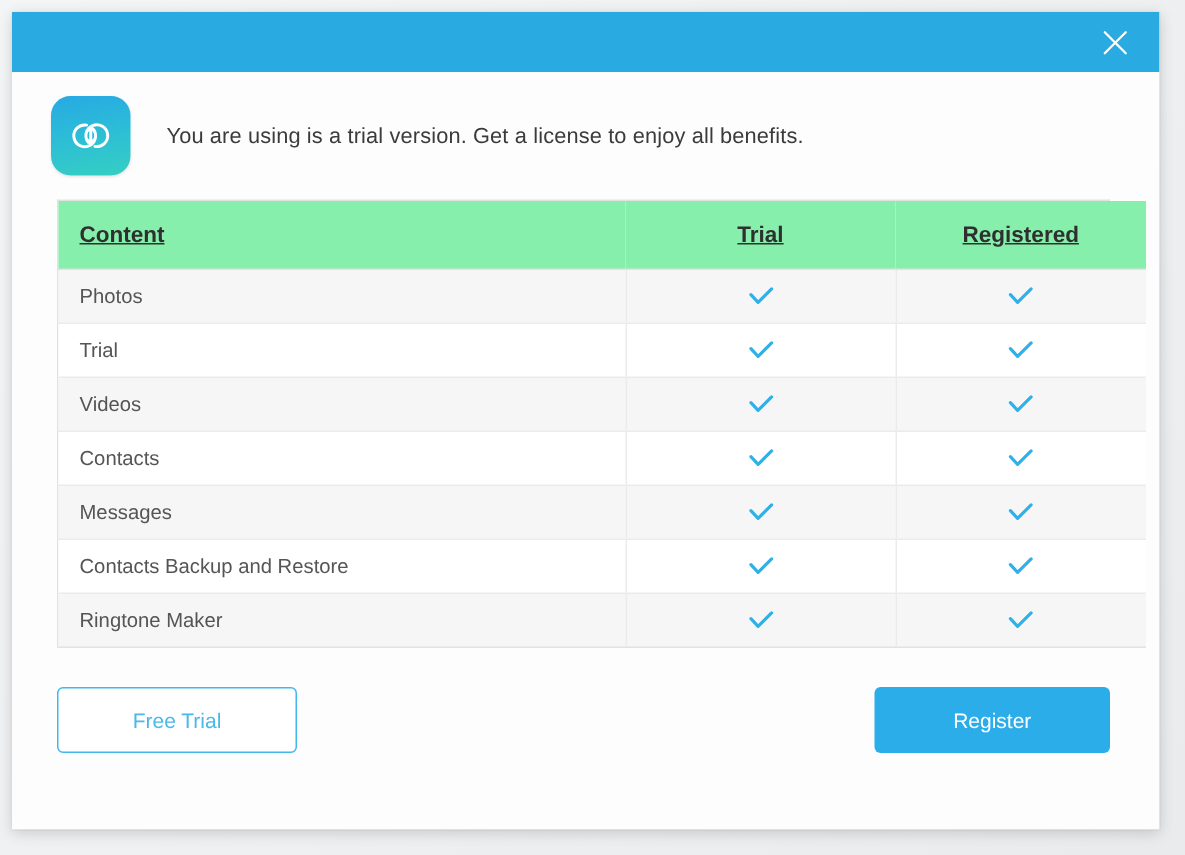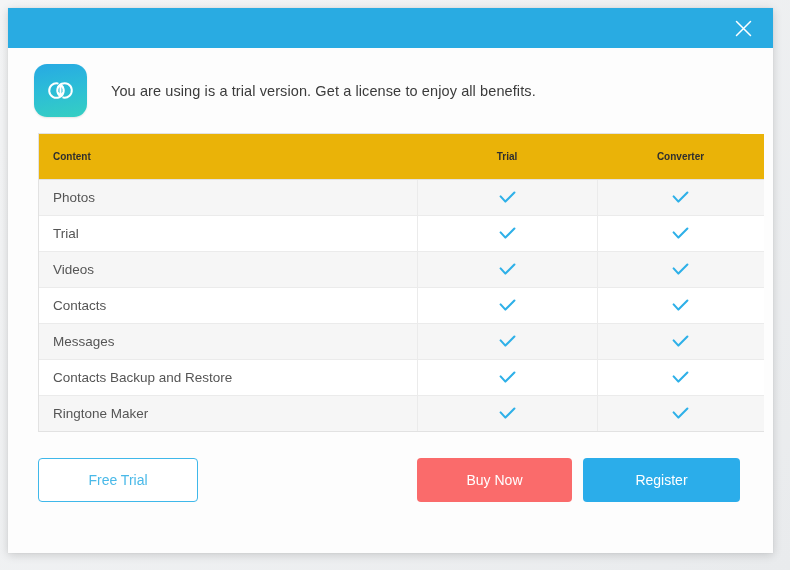--- a/index.html
+++ b/index.html
@@ -88,25 +88,26 @@
     width: 100%;
     border-collapse: collapse;
     table-layout: fixed;
   }
   table.compare col.c-content { width: 378px; }
   table.compare col.c-trial   { width: 180px; }
   table.compare col.c-reg     { width: 167px; }
 
   table.compare thead th {
     height: 43px;
-    font-size: 10px;
+    font-size: 15px;
     font-weight: bold;
     color: #2f2f2f;
     border-bottom: 1px solid #e2e2e2;
-    background: #eab308;
+    background: #86efac;
+    text-decoration: underline;
   }
   table.compare thead th.h-content {
     text-align: left;
     padding-left: 14px;
   }
   table.compare thead th.h-mark { text-align: center; }
 
   table.compare tbody tr { height: 36px; }
   table.compare tbody tr:nth-child(odd)  td { background: #f6f6f6; }
   table.compare tbody tr:nth-child(even) td { background: #ffffff; }
@@ -198,21 +199,21 @@
       <table class="compare">
         <colgroup>
           <col class="c-content">
             <col class="c-trial">
             <col class="c-reg">
         </colgroup>
         <thead>
           <tr>
             <th class="h-content">Content</th>
             <th class="h-mark">Trial</th>
-            <th class="h-mark">Converter</th>
+            <th class="h-mark">Registered</th>
           </tr>
         </thead>
         <tbody id="table-body">
             <tr>
               <td class="cell-label">Photos</td>
               <td class="cell-mark"><svg class="check" width="21" height="21" viewBox="0 0 21 21" aria-hidden="true">
                   <path d="M3.6 9.4 L8.4 14.6 L17.4 5.6" stroke="#2eb0e8" stroke-width="2.1" fill="none" stroke-linecap="round" stroke-linejoin="round"></path>
                 </svg></td>
               <td class="cell-mark"><svg class="check" width="21" height="21" viewBox="0 0 21 21" aria-hidden="true">
                   <path d="M3.6 9.4 L8.4 14.6 L17.4 5.6" stroke="#2eb0e8" stroke-width="2.1" fill="none" stroke-linecap="round" stroke-linejoin="round"></path>
@@ -272,18 +273,17 @@
                   <path d="M3.6 9.4 L8.4 14.6 L17.4 5.6" stroke="#2eb0e8" stroke-width="2.1" fill="none" stroke-linecap="round" stroke-linejoin="round"></path>
                 </svg></td>
             </tr>
           </tbody>
       </table>
     </div>
 
     <div class="footer">
       <div class="btn btn-free">Free Trial</div>
       <div class="spacer"></div>
-      <div class="btn btn-buy">Buy Now</div>
       <div class="btn btn-register">Register</div>
     </div>
 
   </div>
 </div>
 
 </body></html>

